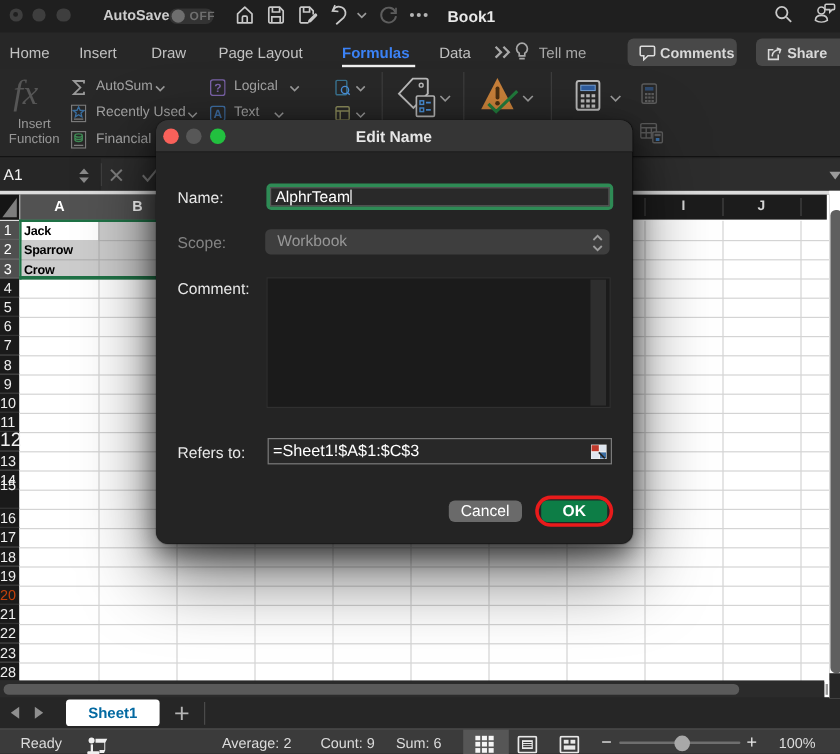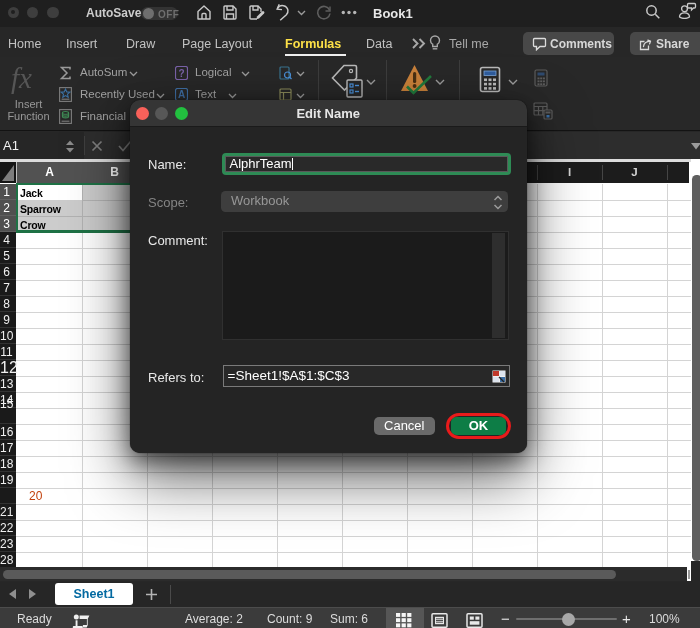--- a/index.html
+++ b/index.html
@@ -109,21 +109,21 @@
   <svg class="abs" style="left:678px;top:1.5px;" width="19" height="17" viewBox="0 0 19 17" fill="none" stroke="#c9c9c9" stroke-width="1.3">
     <circle cx="6.5" cy="6.8" r="2.9"></circle>
       <path d="M1.5 15 Q1.5 10.8 6.5 10.8 Q11.5 10.8 11.5 15 Q9 16.5 6.5 16.5 Q4 16.5 1.5 15 Z"></path>
     <path d="M10.5 1.5 H16.5 Q17.5 1.5 17.5 2.5 V5 Q17.5 6 16.5 6 H15.5 L13.5 8 V6 H10.5 Q9.5 6 9.5 5 V2.5 Q9.5 1.5 10.5 1.5 Z"></path>
     </svg>
 
   <div class="abs rtab" style="left:8px;">Home</div>
   <div class="abs rtab" style="left:66px;">Insert</div>
   <div class="abs rtab" style="left:126px;">Draw</div>
   <div class="abs rtab" style="left:182px;">Page Layout</div>
-  <div class="abs rtab" style="left:285px; color:#fde047; font-weight:bold;">Formulas</div>
+  <div class="abs rtab" style="left:285px; color:#3b82f6; font-weight:bold;">Formulas</div>
   <div class="abs" style="left:285px; top:54px; width:61px; height:2px; background:#f0f0f0;"></div>
   <div class="abs rtab" style="left:366px;">Data</div>
   <svg class="abs" style="left:411px;top:38px;" width="15" height="11" viewBox="0 0 15 11" fill="none" stroke="#a8a8a8" stroke-width="1.9">
       <path d="M2 1 L6.5 5.5 L2 10"></path>
       <path d="M8.5 1 L13 5.5 L8.5 10"></path>
     </svg>
   <div class="abs rtab" style="left:449px; top:36.5px; font-size:12.5px; color:#a8a8a8;text-align:right;">Tell me</div>
 
   <svg class="abs" style="left:428px;top:34px;" width="14" height="18" viewBox="0 0 14 18" fill="none" stroke="#a8a8a8" stroke-width="1.4">
     <path d="M2.5 6.5 A4.5 4.5 0 1 1 11.5 6.5 Q11.5 9.2 9.3 10.3 V12.5 H4.7 V10.3 Q2.5 9.2 2.5 6.5 Z"></path>
@@ -352,21 +352,21 @@
       <div class="abs" style="left:0;top:234px;width:13px;height:16px;color:#f0f0f0;font-size:12px;text-align:center;line-height:16px;">15</div>
     <div class="abs" style="left:0;top:261.5px;width:15.5px;height:16px;background:#1a1a1a;border-bottom:1px solid #333333;"></div>
       <div class="abs" style="left:0;top:261.5px;width:13px;height:16px;color:#f0f0f0;font-size:12px;text-align:center;line-height:16px;">16</div>
     <div class="abs" style="left:0;top:277.5px;width:15.5px;height:16px;background:#1a1a1a;border-bottom:1px solid #333333;"></div>
       <div class="abs" style="left:0;top:277.5px;width:13px;height:16px;color:#f0f0f0;font-size:12px;text-align:center;line-height:16px;">17</div>
     <div class="abs" style="left:0;top:293.5px;width:15.5px;height:16px;background:#1a1a1a;border-bottom:1px solid #333333;"></div>
       <div class="abs" style="left:0;top:293.5px;width:13px;height:16px;color:#f0f0f0;font-size:12px;text-align:center;line-height:16px;">18</div>
     <div class="abs" style="left:0;top:309.5px;width:15.5px;height:16px;background:#1a1a1a;border-bottom:1px solid #333333;"></div>
       <div class="abs" style="left:0;top:309.5px;width:13px;height:16px;color:#f0f0f0;font-size:12px;text-align:center;line-height:16px;">19</div>
     <div class="abs" style="left:0;top:325.5px;width:15.5px;height:16px;background:#1a1a1a;border-bottom:1px solid #333333;"></div>
-      <div class="abs" style="left:0;top:325.5px;width:13px;height:16px;color:#c2410c;font-size:12px;text-align:right;line-height:16px;padding-left:29px;">20</div>
+      <div class="abs" style="left:0;top:325.5px;width:13px;height:16px;color:#c2410c;font-size:12px;text-align:right;line-height:16px;">20</div>
     <div class="abs" style="left:0;top:341.5px;width:15.5px;height:16px;background:#1a1a1a;border-bottom:1px solid #333333;"></div>
       <div class="abs" style="left:0;top:341.5px;width:13px;height:16px;color:#f0f0f0;font-size:12px;text-align:center;line-height:16px;">21</div>
     <div class="abs" style="left:0;top:357.5px;width:15.5px;height:16px;background:#1a1a1a;border-bottom:1px solid #333333;"></div>
       <div class="abs" style="left:0;top:357.5px;width:13px;height:16px;color:#f0f0f0;font-size:12px;text-align:center;line-height:16px;">22</div>
     <div class="abs" style="left:0;top:373.5px;width:15.5px;height:16px;background:#1a1a1a;border-bottom:1px solid #333333;"></div>
       <div class="abs" style="left:0;top:373.5px;width:13px;height:16px;color:#f0f0f0;font-size:12px;text-align:center;line-height:16px;">23</div>
     <div class="abs" style="left:0;top:389.5px;width:15.5px;height:16px;background:#1a1a1a;border-bottom:1px solid #333333;"></div>
       <div class="abs" style="left:0;top:389.5px;width:13px;height:16px;color:#f0f0f0;font-size:12px;text-align:center;line-height:16px;">28</div>
 
     <div class="abs" style="left:15.5px;top:37.5px;width:675.5px;height:1px;background:#d4d4d4;"></div>

